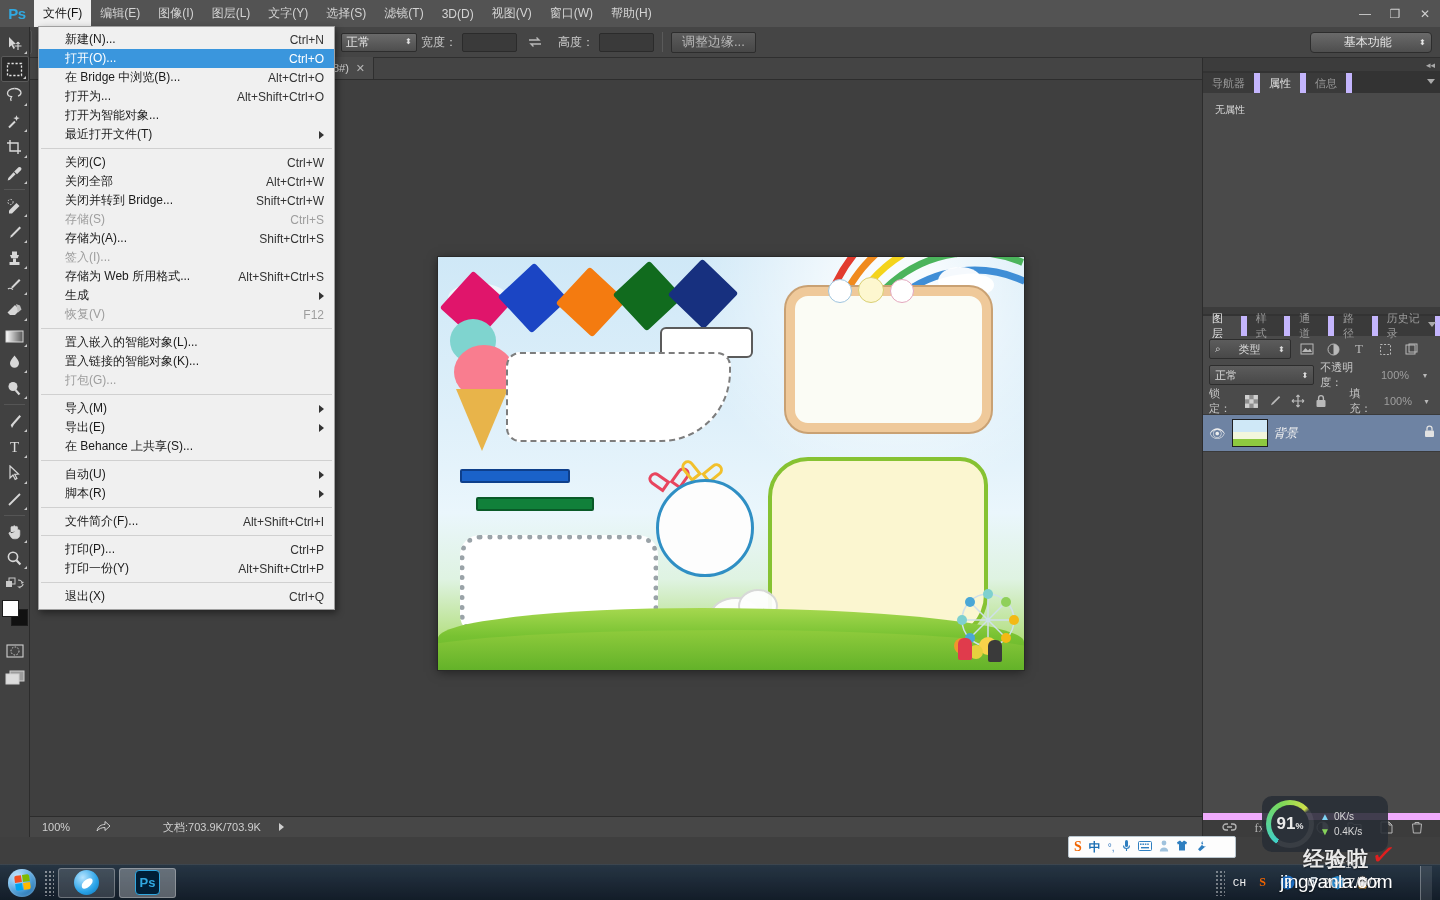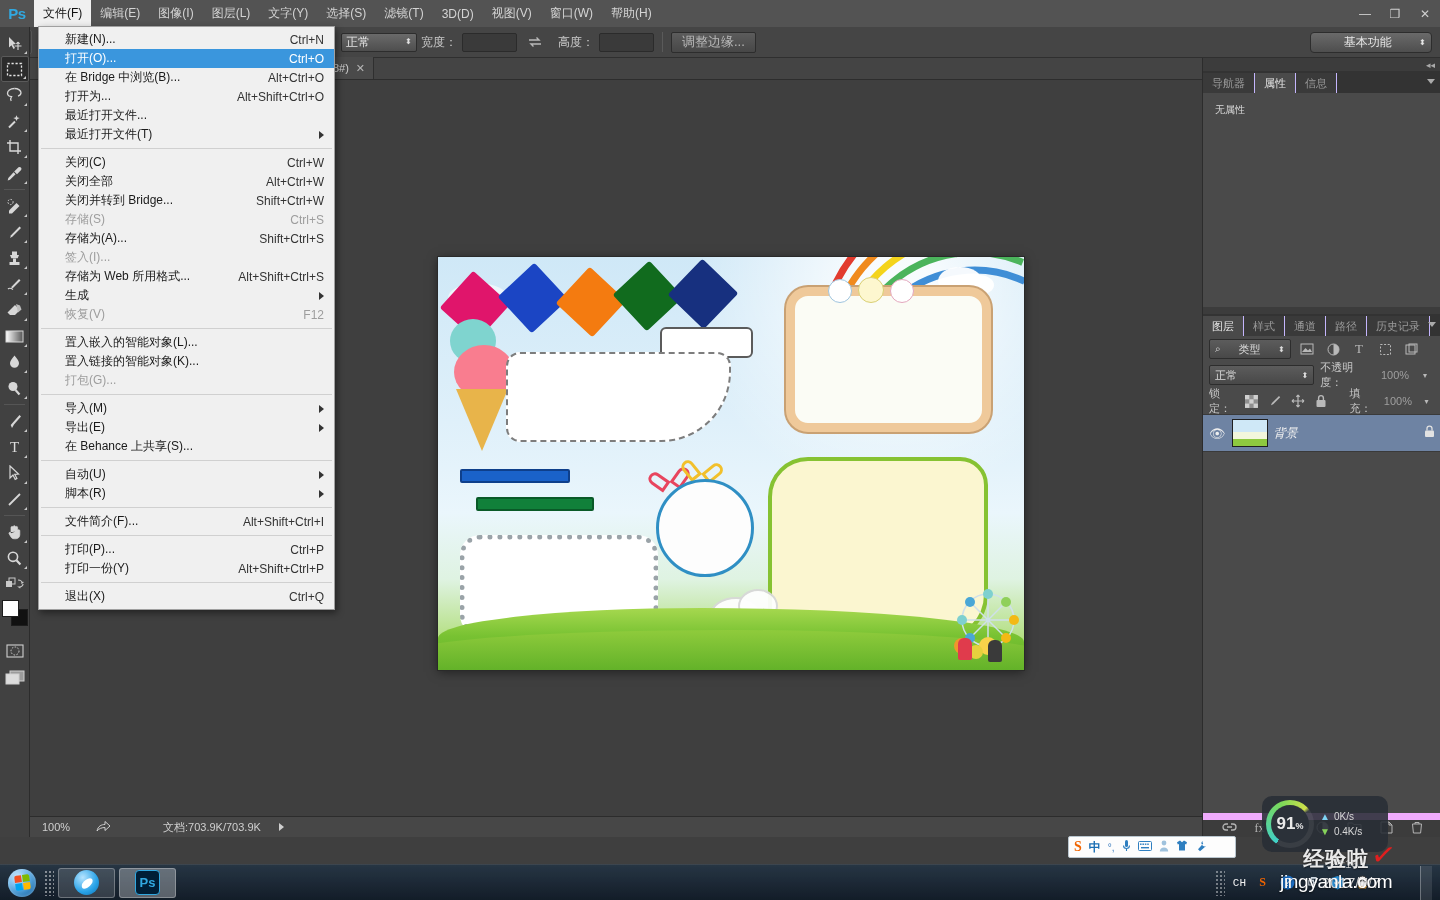--- a/index.html
+++ b/index.html
@@ -193,21 +193,21 @@
 
   
   .dock {
     position:absolute; right:0; top:58px; width:238px; height:779px;
     background:#3c3c3c; border-left:1px solid #2c2c2c;
   }
   .dock-collapse { height:13px; background:#3c3c3c; display:flex; justify-content:flex-end;
                    align-items:center; padding-right:5px; color:#a9a9a9; font-size:9px; }
   .panel-tabs { display:flex; height:22px; background:#333; align-items:flex-end; }
   .p-tab { height:20px; padding:0 9px; display:flex; align-items:center;
-           font-size:11px; color:#9a9a9a; background:#3a3a3a; border-right:1px solid #c4b5fd; }
+           font-size:11px; color:#9a9a9a; background:#3a3a3a; border-right:6px solid #c4b5fd; }
   .p-tab.active { background:#4a4a4a; color:#e6e6e6; }
   .p-tabs-fill { flex:1; background:#333; height:20px; position:relative; }
   .p-menu-arrow { position:absolute; right:5px; top:6px; width:0;height:0;
       border-left:4px solid transparent; border-right:4px solid transparent; border-top:5px solid #aaa; }
   .panel-body { background:#4a4a4a; color:#d0d0d0; }
   .prop-empty { padding:10px 12px; font-size:10px; color:#dcdcdc; }
 
   .layers-panel { position:absolute; left:0; top:256px; width:238px; height:523px; }
   .lp-row { display:flex; align-items:center; height:26px; padding:0 6px; gap:6px; }
   .lp-select {
@@ -857,21 +857,21 @@
       </div>
       <div class="dd-item">
         <span>在 Bridge 中浏览(B)...</span>
         <span class="dd-accel">Alt+Ctrl+O</span>
       </div>
       <div class="dd-item">
         <span>打开为...</span>
         <span class="dd-accel">Alt+Shift+Ctrl+O</span>
       </div>
       <div class="dd-item">
-        <span>最近打开文件...</span>
+        <span>打开为智能对象...</span>
       </div>
       <div class="dd-item">
         <span>最近打开文件(T)</span>
         <span class="dd-sub"></span>
       </div>
       <div class="dd-sep"></div>
 
       <div class="dd-item">
         <span>关闭(C)</span>
         <span class="dd-accel">Ctrl+W</span>

